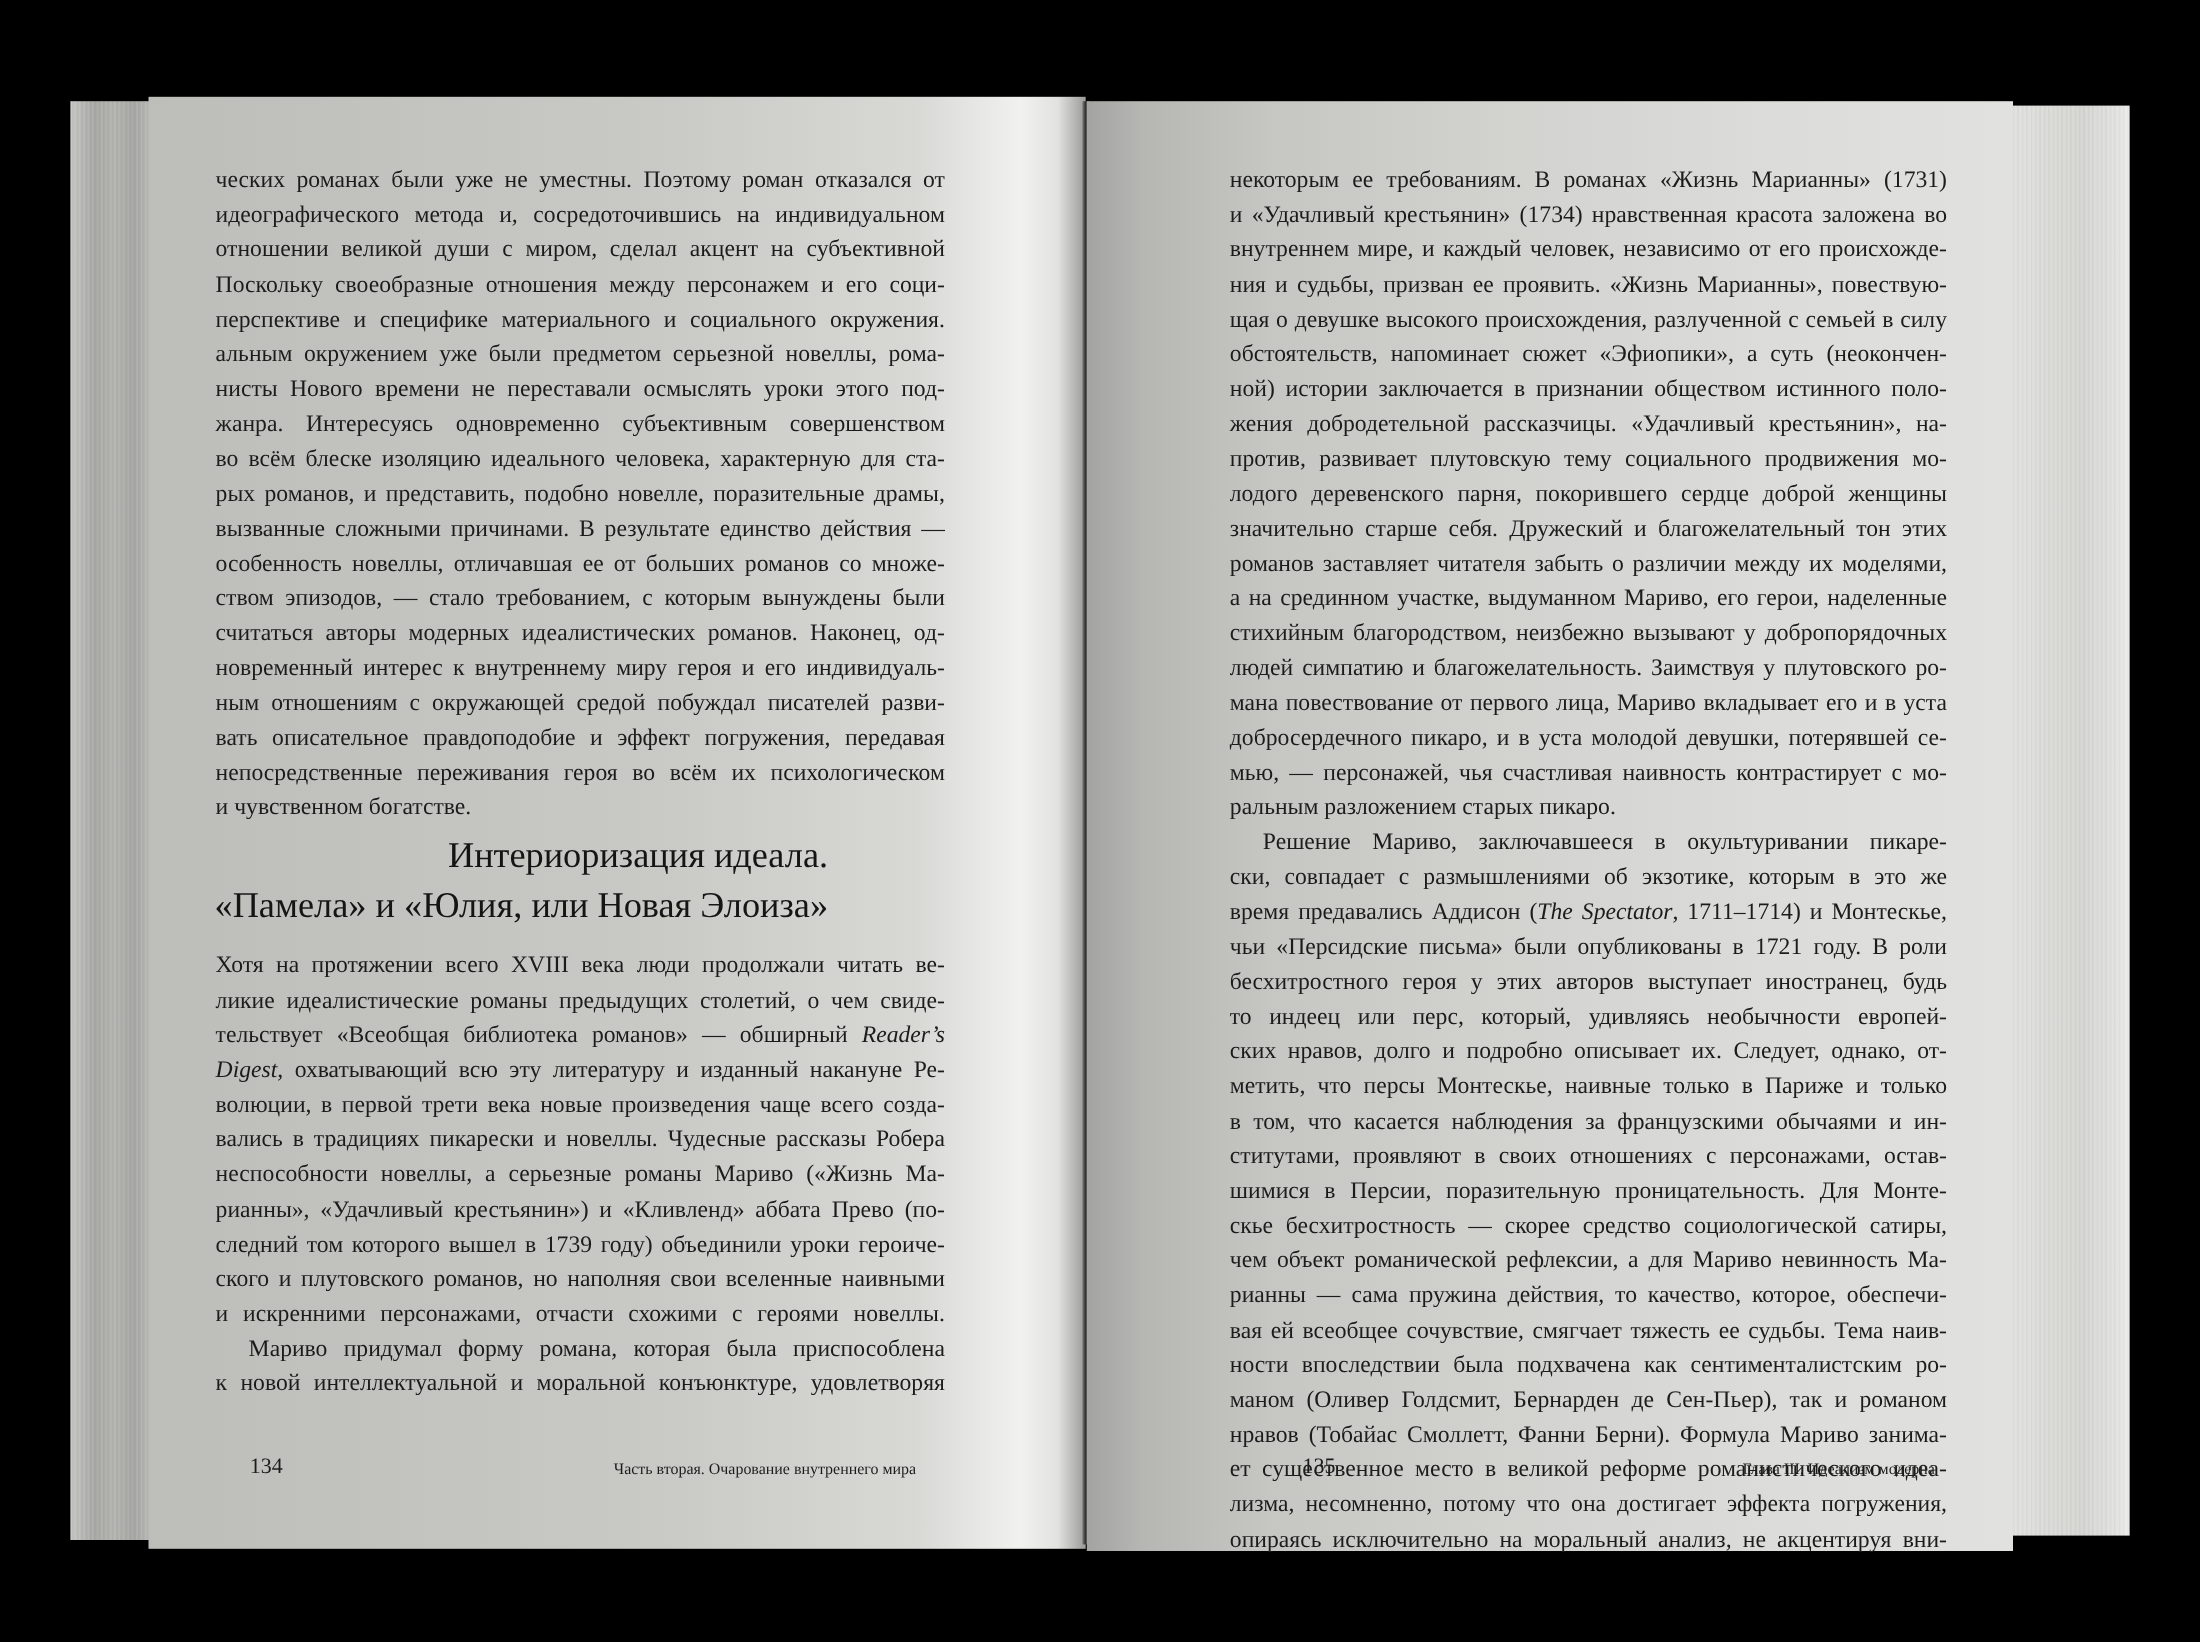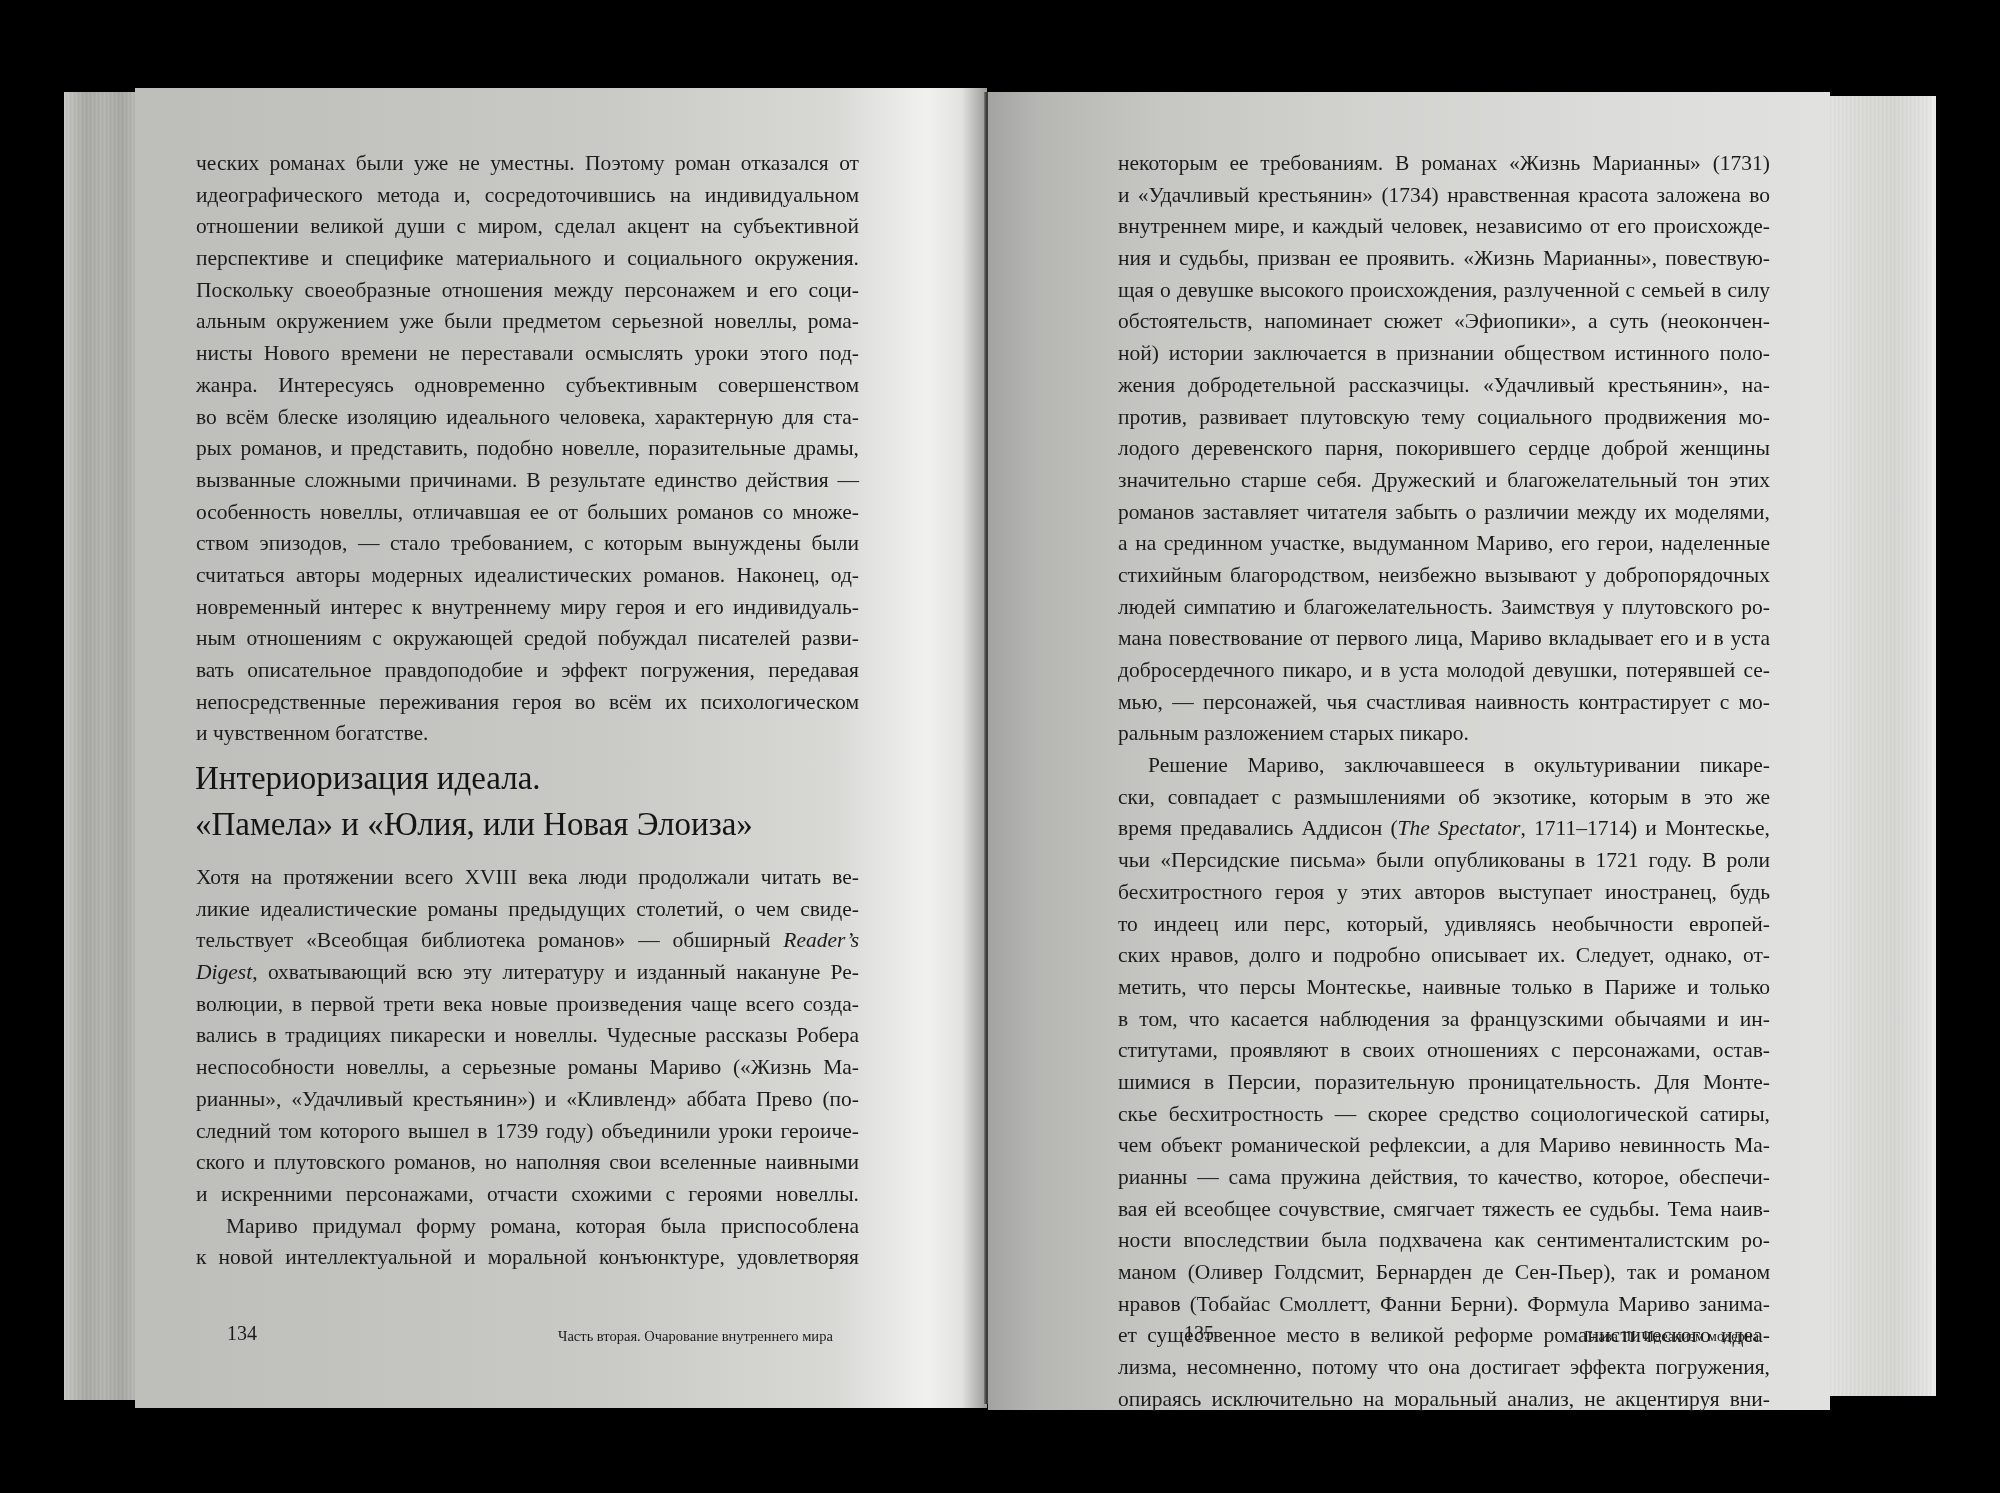--- a/index.html
+++ b/index.html
@@ -83,20 +83,21 @@
       padding-left: 30px;
     }
     .heading {
       position: absolute;
       left: 195px; top: 755px;
       font-size: 33px;
       line-height: 46px;
       color: #151515;
       font-weight: normal;
       margin: 0;
+      text-align: right;
     }
     .heading .hline { display: block; white-space: nowrap; }
     .folio {
       position: absolute;
       font-size: 20px;
       color: #1c1c1c;
     }
     .running-head {
       position: absolute;
       font-size: 14.5px;
@@ -112,22 +113,22 @@
   <div class="edge-left"></div>
   <div class="page-left"></div>
   <div class="gutter"></div>
   <div class="page-right"></div>
   <div class="edge-right"></div>
 
   <div class="text-block" style="left:196px; top:148px; width:663px;">
     <span class="line">ческих романах были уже не уместны. Поэтому роман отказался от</span>
     <span class="line">идеографического метода и, сосредоточившись на индивидуальном</span>
     <span class="line">отношении великой души с миром, сделал акцент на субъективной</span>
+    <span class="line">Поскольку своеобразные отношения между персонажем и его соци-</span>
     <span class="line">перспективе и специфике материального и социального окружения.</span>
-    <span class="line">Поскольку своеобразные отношения между персонажем и его соци-</span>
     <span class="line">альным окружением уже были предметом серьезной новеллы, рома-</span>
     <span class="line">нисты Нового времени не переставали осмыслять уроки этого под-</span>
     <span class="line">жанра. Интересуясь одновременно субъективным совершенством</span>
     <span class="line">во всём блеске изоляцию идеального человека, характерную для ста-</span>
     <span class="line">рых романов, и представить, подобно новелле, поразительные драмы,</span>
     <span class="line">вызванные сложными причинами. В результате единство действия —</span>
     <span class="line">особенность новеллы, отличавшая ее от больших романов со множе-</span>
     <span class="line">ством эпизодов, — стало требованием, с которым вынуждены были</span>
     <span class="line">считаться авторы модерных идеалистических романов. Наконец, од-</span>
     <span class="line">новременный интерес к внутреннему миру героя и его индивидуаль-</span>

